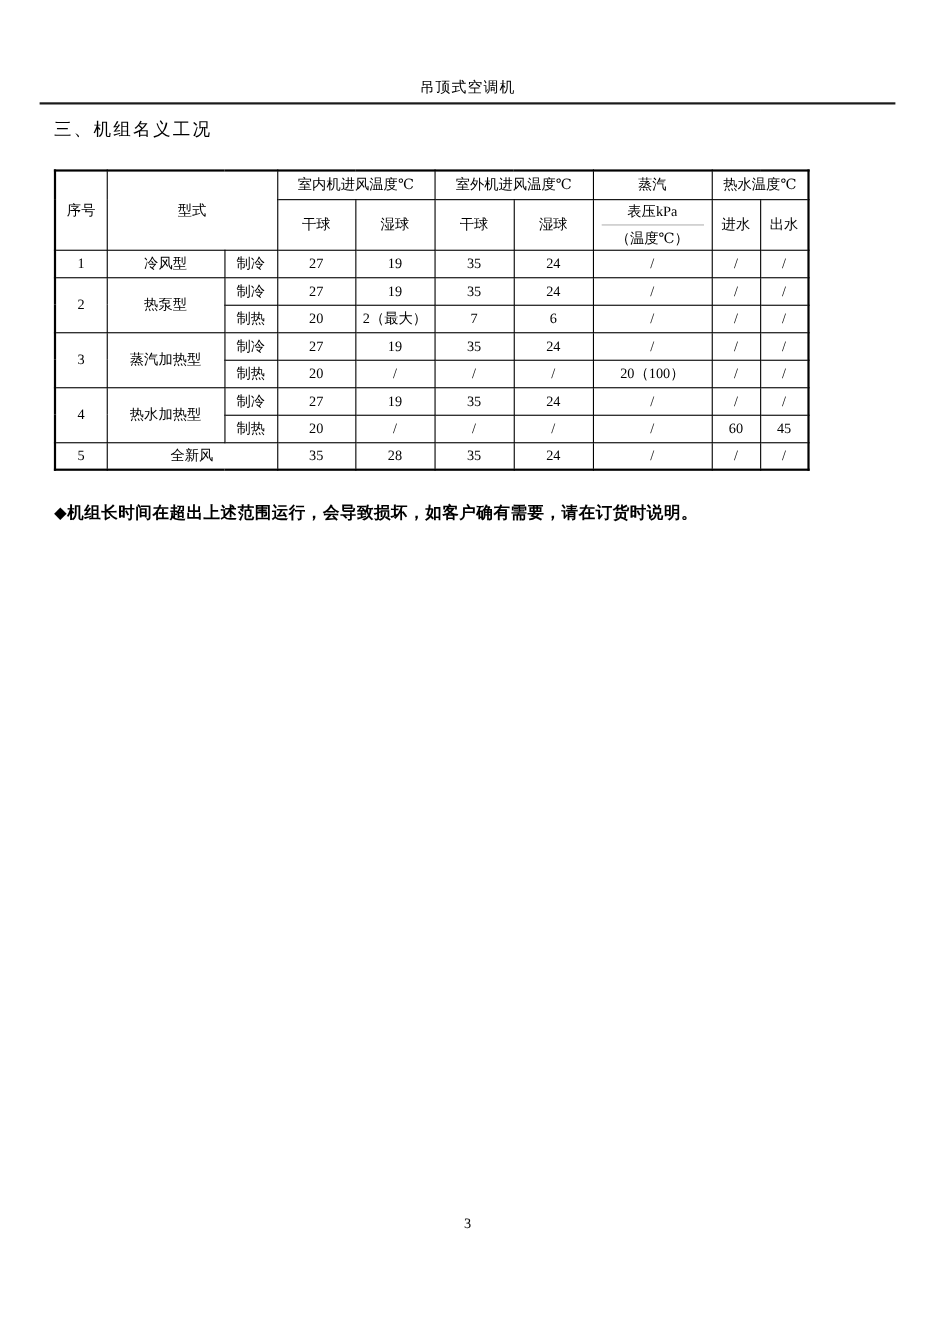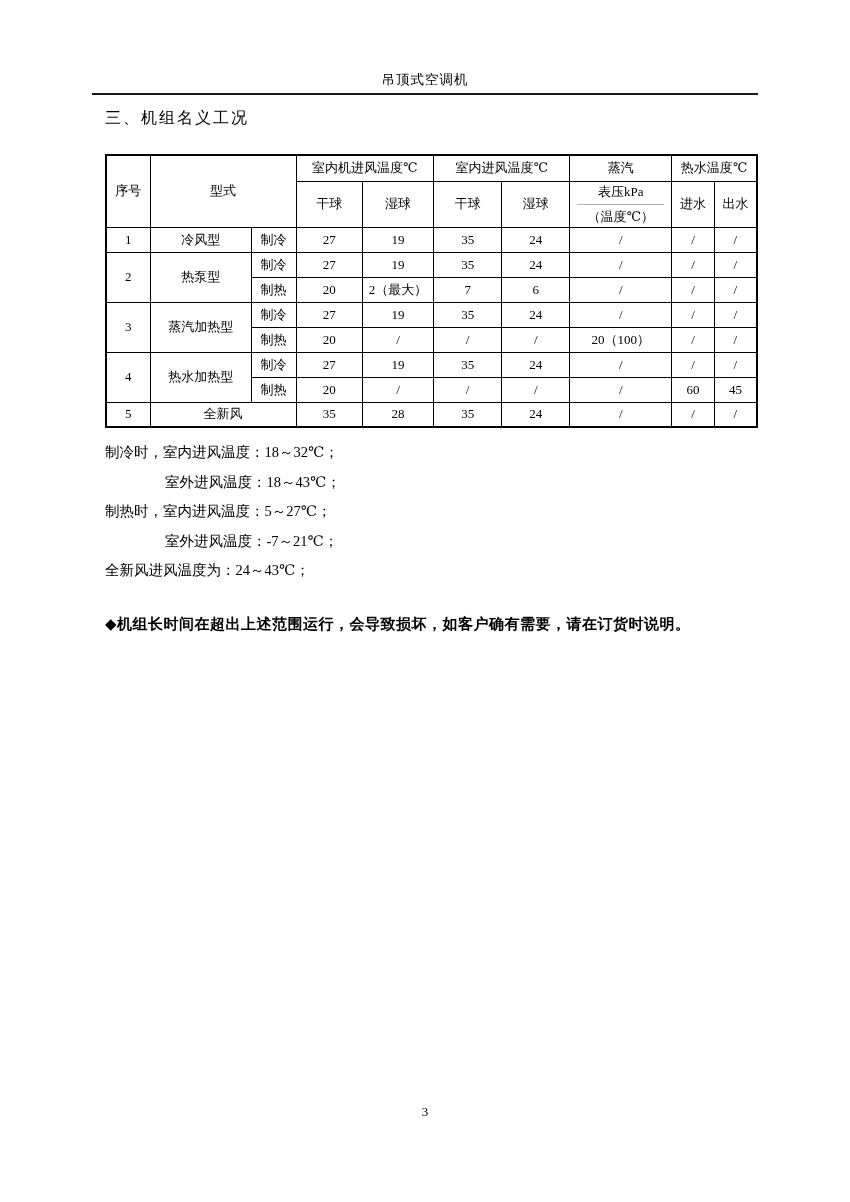--- a/index.html
+++ b/index.html
@@ -6,21 +6,21 @@
   html, body { background: #ffffff; }
   .page {
     position: relative;
     width: 850px;
     height: 1202px;
     background: #ffffff;
     font-family: "Liberation Serif", "DejaVu Serif", serif;
     color: #000;
     overflow: hidden;
   }
-  .content { padding: 0 92px; }
+  .content { padding: 0 36px; }
 
   .doc-header {
     margin-top: 71px;
     text-align: center;
     font-size: 13.5px;
     letter-spacing: 1px;
     padding-bottom: 4px;
     border-bottom: 2px solid #1a1a1a;
   }
 
@@ -99,21 +99,21 @@
           <col style="width:72px">
         <col style="width:108px">
           <col style="width:44px">
           <col style="width:44px">
       </colgroup>
       <tbody>
           <tr class="h1">
         <th rowspan="2">序号</th>
         <th rowspan="2" colspan="2">型式</th>
         <th colspan="2">室内机进风温度℃</th>
-        <th colspan="2">室内进风温度℃</th>
+        <th colspan="2">室外机进风温度℃</th>
         <th>蒸汽</th>
         <th colspan="2">热水温度℃</th>
       </tr>
       <tr class="h2">
         <th>干球</th>
         <th>湿球</th>
         <th>干球</th>
         <th>湿球</th>
         <th>
           <div>表压kPa</div>
@@ -214,26 +214,19 @@
         <td>35</td>
         <td>24</td>
         <td>/</td>
         <td>/</td>
         <td>/</td>
       </tr>
     </tbody>
       </table>
 
 
-    <div class="range-lines">
-      <div class="range-line">制冷时，室内进风温度：18～32℃；</div>
-      <div class="range-line indent">室外进风温度：18～43℃；</div>
-      <div class="range-line">制热时，室内进风温度：5～27℃；</div>
-      <div class="range-line indent">室外进风温度：-7～21℃；</div>
-      <div class="range-line">全新风进风温度为：24～43℃；</div>
-    </div>
 
     <div class="note-line">◆机组长时间在超出上述范围运行，会导致损坏，如客户确有需要，请在订货时说明。</div>
 
   </div>
 
   <div class="page-footer">3</div>
 </div>
 
 </body></html>

